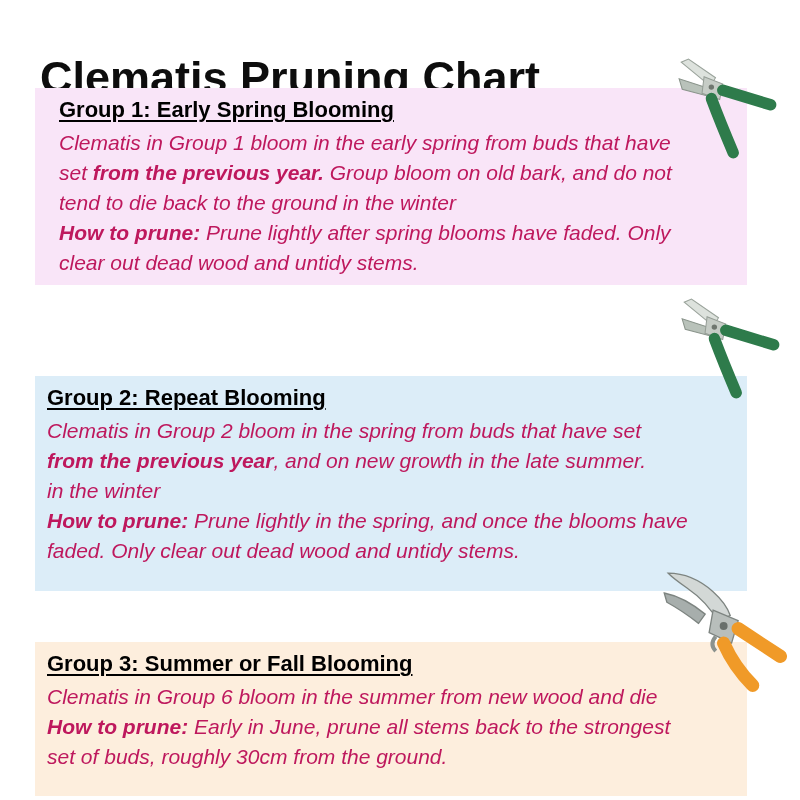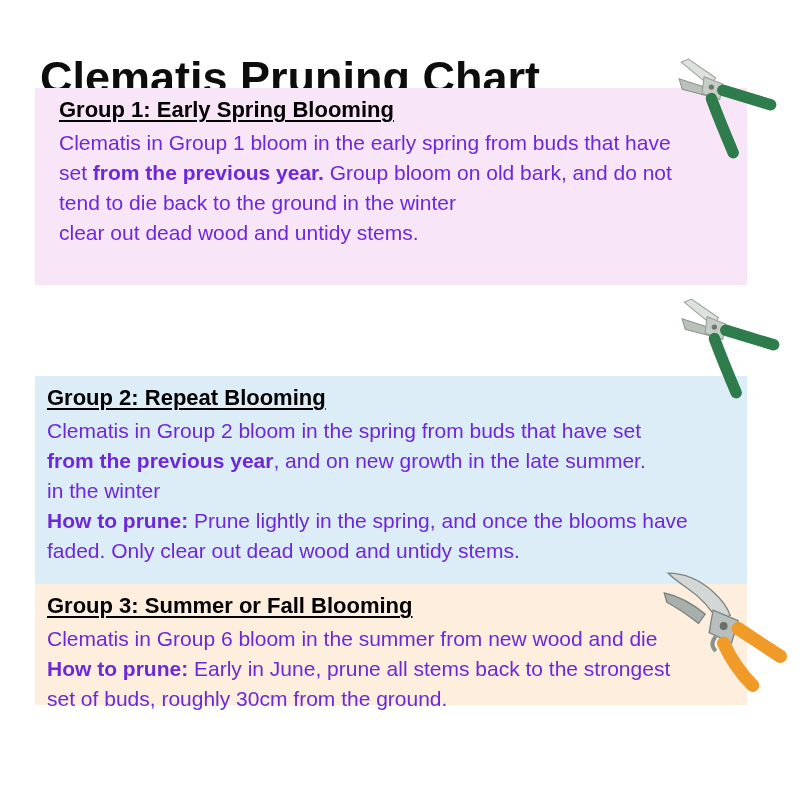--- a/index.html
+++ b/index.html
@@ -10,47 +10,48 @@
   .page-title {
     position:absolute; left:40px; top:22px;
     font-size:45px; font-weight:700; color:#0d0d0d; white-space:nowrap;
   }
   .card {
     position:absolute; left:35px; width:712px; box-sizing:border-box;
     padding:7px 0 0 12px;
   }
   .card-1 { top:88px;  height:197px;padding-left:24px; }
   .card-2 { top:332px; height:215px;margin-top:44px; }
-  .card-3 { top:584px; height:121px; }
+  .card-3 { top:642px; height:154px; }
   .card-heading {
     margin:0 0 3px 0; font-size:22px; font-weight:700; color:#000000;
     line-height:30px; text-decoration:underline;
     text-decoration-thickness:2px; text-underline-offset:3px;
     white-space:nowrap;
   }
-  .card-body { font-size:21px; line-height:30px; color:#6d28d9; }
+  .card-body { font-size:21px; line-height:30px; color:#be185d;font-style:italic; }
   .tline { white-space:pre; }
   .tline .b { font-weight:700; }
   .shears { position:absolute; }
   .shears svg { width:100%; height:100%; display:block; }
   .shears-1 { left:676px; top:58px;  width:104px; height:104px; }
   .shears-2 { left:679px; top:298px; width:104px; height:104px; }
   .shears-3 { left:650px; top:560px; width:142px; height:132px; }
 </style>
 </head>
 <body>
 
 <h1 class="page-title">Clematis Pruning Chart</h1>
 
 <section class="card card-1" style="background-color: rgb(249, 229, 248);">
   <h2 class="card-heading">Group 1: Early Spring Blooming</h2>
   <div class="card-body">
       <div class="tline"><span>Clematis in Group 1 bloom in the early spring from buds that have</span></div>
       <div class="tline"><span>set </span><span class="b">from the previous year.</span><span> Group bloom on old bark, and do not</span></div>
       <div class="tline"><span>tend to die back to the ground in the winter</span></div>
+      <div class="tline"><span class="b">How to prune:</span><span> Prune lightly after spring blooms have faded. Only</span></div>
       <div class="tline"><span>clear out dead wood and untidy stems.</span></div>
     </div>
 </section>
 
 <section class="card card-2" style="background-color: rgb(220, 237, 248);">
   <h2 class="card-heading">Group 2: Repeat Blooming</h2>
   <div class="card-body">
       <div class="tline"><span>Clematis in Group 2 bloom in the spring from buds that have set</span></div>
       <div class="tline"><span class="b">from the previous year</span><span>, and on new growth in the late summer.</span></div>
       <div class="tline"><span>in the winter</span></div>

